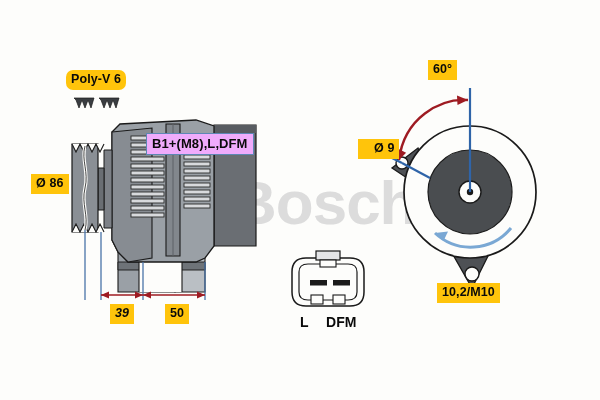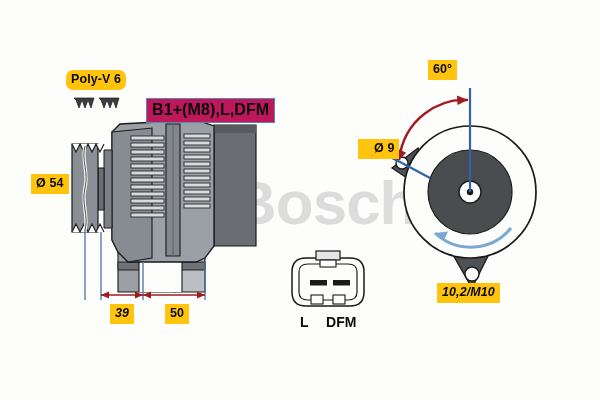--- a/index.html
+++ b/index.html
@@ -15,21 +15,21 @@
   .lbl{
     position:absolute;
     font-family:"Liberation Sans", sans-serif;
     font-weight:bold;
     color:#0a0a0a;
     white-space:nowrap;
     line-height:1;
     letter-spacing:.1px;
   }
   .lbl-yellow{background:#FFC40B;padding:3px 5px 4px 5px;font-size:12.5px;}
-  .lbl-blue{background:#be185d;border:1px solid #5e87b5;padding:3px 5px 4px 5px;font-size:16px;}
+  .lbl-blue{background:#f0abfc;border:1px solid #5e87b5;padding:3px 5px 4px 5px;font-size:13px;margin-top:35px;}
   .lbl-plain{font-size:14px;}
 
   .wm{
     position:absolute;
     font-family:"Liberation Sans", sans-serif;
     font-weight:bold;
     color:#dcdcdc;
     font-size:62px;
     letter-spacing:-1px;
     line-height:1;
@@ -199,29 +199,29 @@
 
       <rect x="310" y="280" width="17" height="5.5" fill="#1a1a1a"></rect>
       <rect x="333" y="280" width="17" height="5.5" fill="#1a1a1a"></rect>
     </g>
   </svg>
 
   <div class="lbl lbl-yellow" style="left:66px;top:70px;border-radius:7px;">Poly-V 6</div>
 
   <div class="lbl lbl-blue" style="left:146px;top:98px;">B1+(M8),L,DFM</div>
 
-  <div class="lbl lbl-yellow" style="left:31px;top:174px;">Ø 54</div>
+  <div class="lbl lbl-yellow" style="left:31px;top:174px;">Ø 86</div>
 
   <div class="lbl lbl-yellow" style="left:110px;top:304px;font-style:italic;">39</div>
 
   <div class="lbl lbl-yellow" style="left:165px;top:304px;">50</div>
 
   <div class="lbl lbl-yellow" style="left:428px;top:60px;">60°</div>
 
   <div class="lbl lbl-yellow" style="left:358px;top:139px;padding-left:16px;">Ø 9</div>
 
-  <div class="lbl lbl-yellow" style="left:437px;top:283px;font-style:italic;">10,2/M10</div>
+  <div class="lbl lbl-yellow" style="left:437px;top:283px;">10,2/M10</div>
 
   <div class="lbl lbl-plain" style="left:300px;top:315px;">L</div>
 
   <div class="lbl lbl-plain" style="left:326px;top:315px;">DFM</div>
 
 </div>
 
 </body></html>

